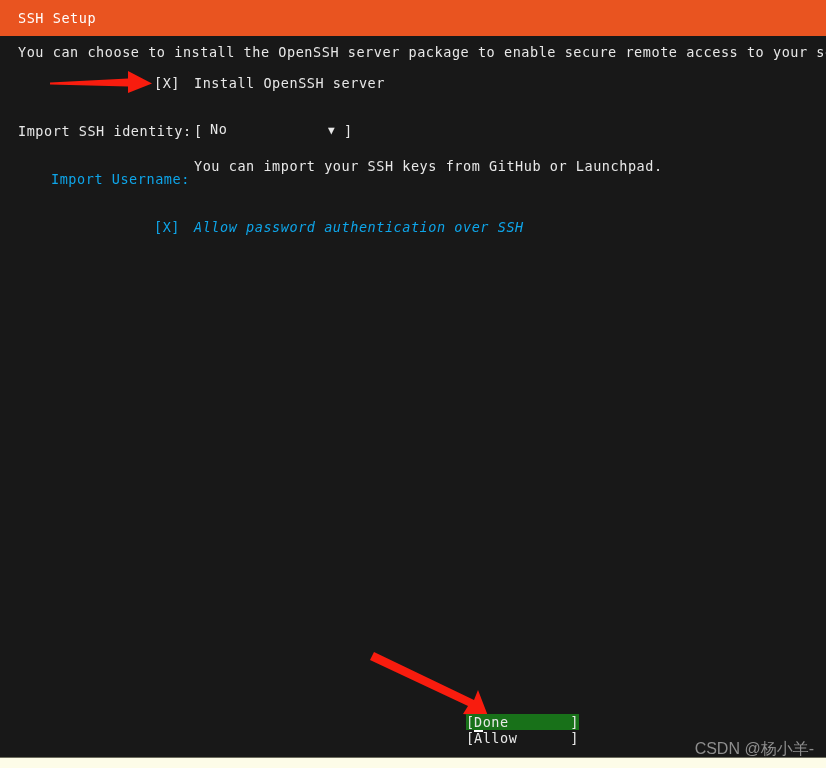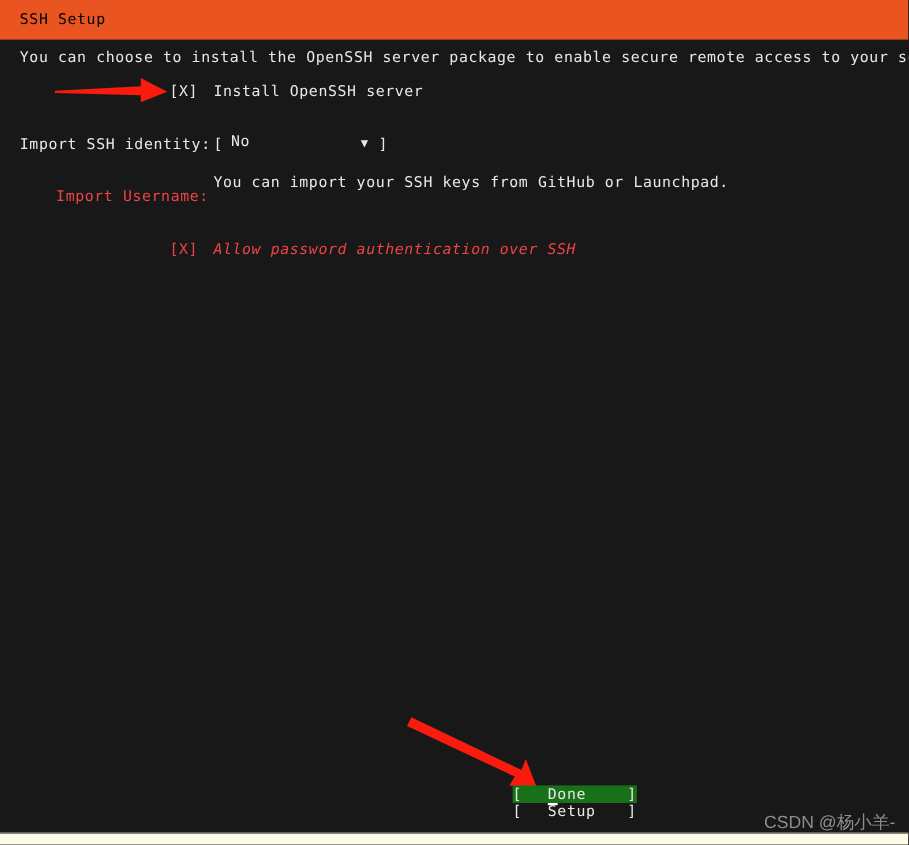--- a/index.html
+++ b/index.html
@@ -27,34 +27,34 @@
     height: 36px;
     background: #e95420;
   }
   #titlebar .title-text {
     position: absolute;
     left: 18px;
     top: 10px;
     font-size: 13.5px;
     line-height: 16px;
     letter-spacing: 0.55px;
-    color: #000000;
+    color: #ffffff;
     white-space: pre;
   }
 
   
   .tline {
     position: absolute;
     font-size: 13.5px;
     line-height: 16px;
     letter-spacing: 0.55px;
     white-space: pre;
     color: #e8e8e8;
   }
-  .dim { color: #ef4444; }
+  .dim { color: #0ea5e9; }
 
   
   .arrow-svg {
     position: absolute;
     pointer-events: none;
   }
 
   
   #buttons {
     position: absolute;
@@ -79,21 +79,21 @@
   .btn .btn-bracket-l {
     position: absolute;
     left: 0; top: 0;
   }
   .btn .btn-bracket-r {
     position: absolute;
     right: 0; top: 0;
   }
   .btn .btn-label {
     position: absolute;
-    left: 32px; top: 0;
+    left: 8px; top: 0;
   }
   .btn.selected .btn-label {
     text-decoration: none;
   }
   .btn.selected .btn-label .cursor-char {
     border-bottom: 2px solid #ffffff;
   }
 
   
   #watermark {
@@ -157,21 +157,21 @@
   <div id="buttons">
 
     <div class="btn selected">
       <span class="btn-bracket-l">[</span>
       <span class="btn-label"><span class="cursor-char">D</span><span>one</span></span>
       <span class="btn-bracket-r">]</span>
     </div>
 
     <div class="btn">
       <span class="btn-bracket-l">[</span>
-      <span class="btn-label">Setup</span>
+      <span class="btn-label">Allow</span>
       <span class="btn-bracket-r">]</span>
     </div>
 
   </div>
 
   <div id="watermark">CSDN @杨小羊-</div>
 
   <div id="bottom-strip"></div>
 
 </div>

